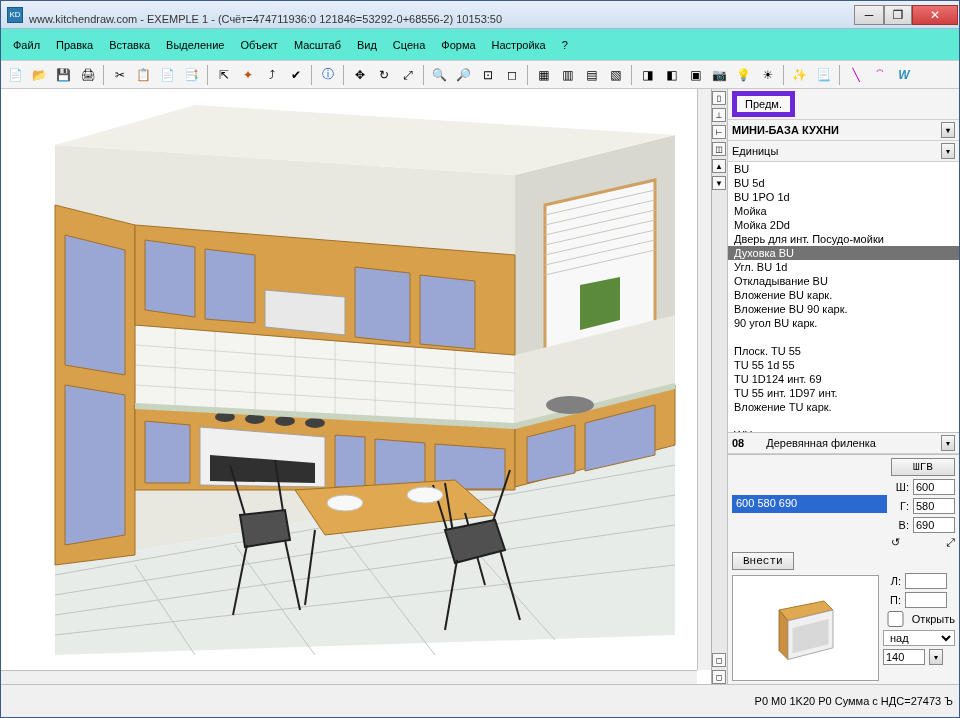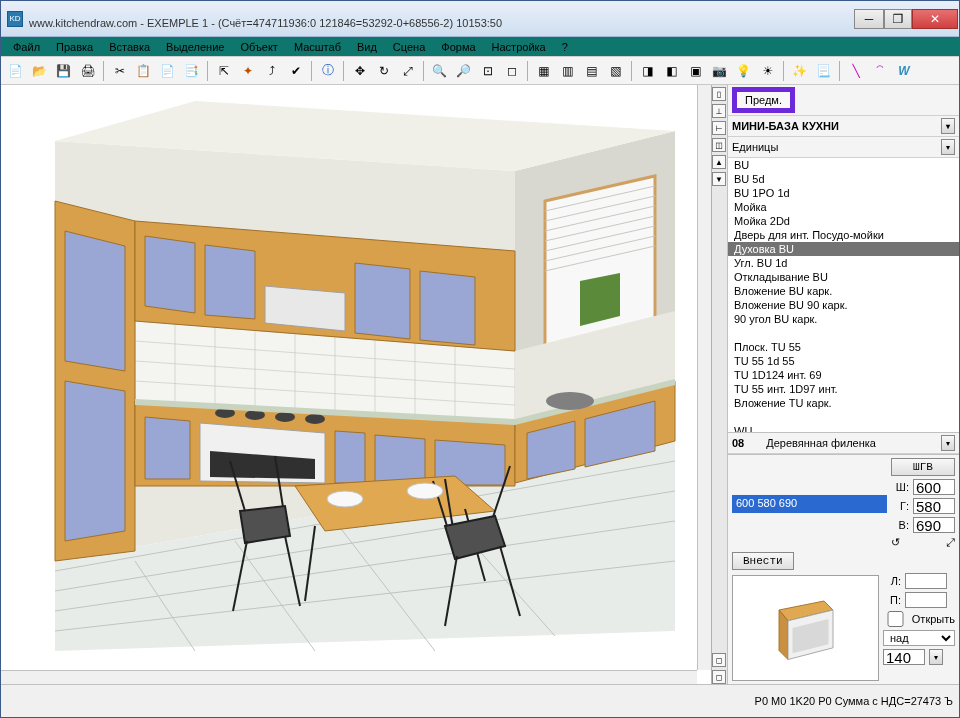--- a/index.html
+++ b/index.html
@@ -1,28 +1,28 @@
 <!DOCTYPE html>
 <html><head>
 <meta charset="utf-8">
 <style>
 * { box-sizing: border-box; margin: 0; padding: 0; font-family: Tahoma, Arial, sans-serif; font-size: 11px; }
 body { background: #fff; width: 960px; height: 718px; overflow: hidden; }
 
 .window { width: 960px; height: 718px; border: 1px solid #3a5a8a; display: flex; flex-direction: column; }
 
-.titlebar { height: 36px; background: linear-gradient(#e8eff9, #cfdff0); display: flex; align-items: center; padding-left: 6px; border-bottom: 1px solid #a0b8d8; }
+.titlebar { height: 28px; background: linear-gradient(#e8eff9, #cfdff0); display: flex; align-items: center; padding-left: 6px; border-bottom: 1px solid #a0b8d8; }
 .titlebar-icon { width: 16px; height: 16px; background: #2a7ab0; border: 1px solid #1a5a8a; margin-right: 6px; font-size: 8px; color: #fff; display: flex; align-items: center; justify-content: center; }
 .titlebar-text { flex: 1; color: #333; margin-top: 8px; }
 .winbtns { display: flex; gap: 0; margin-right: 1px; }
 .winbtn { width: 30px; height: 20px; background: linear-gradient(#f0f0f0,#d8d8d8); border: 1px solid #888; display: flex; align-items: center; justify-content: center; font-size: 12px; cursor: pointer; }
 .winbtn.max { width: 28px; }
 .winbtn.close { width: 46px; background: linear-gradient(#e87070,#d04040); color: #fff; border-color: #a03030; }
 
-.menubar { height: 20px; background: #0f766e; display: flex; align-items: center; padding: 0 4px; border-bottom: 1px solid #d0d0d0; }
+.menubar { height: 32px; background: #5eead4; display: flex; align-items: center; padding: 0 4px; border-bottom: 1px solid #d0d0d0; }
 .menuitem { padding: 2px 8px; cursor: pointer; }
 
 .toolbar { height: 28px; background: #f4f4f4; display: flex; align-items: center; padding: 0 4px; gap: 2px; border-bottom: 1px solid #c8c8c8; }
 .tbtn { width: 22px; height: 22px; border: 1px solid transparent; display: flex; align-items: center; justify-content: center; cursor: pointer; }
 .tbtn-icon { width: 16px; height: 16px; display: flex; align-items: center; justify-content: center; font-size: 12px; }
 .tsep { width: 2px; height: 20px; border-left: 1px solid #b0b0b0; margin: 0 2px; }
 
 .main { flex: 1; display: flex; overflow: hidden; }
 .viewport { flex: 1; background: #fff; position: relative; overflow: hidden; }
 .viewport-scroll-v { position: absolute; right: 0; top: 0; width: 14px; bottom: 14px; background: #f0f0f0; border-left: 1px solid #c0c0c0; }
@@ -41,21 +41,21 @@
 .side-row select, .side-combo { flex: 1; height: 18px; border: 1px solid #a0a0a0; background: #fff; font-size: 11px; padding: 0 2px; }
 .dd { width: 14px; height: 16px; background: linear-gradient(#f8f8f8,#d8d8d8); border: 1px solid #888; display: flex; align-items: center; justify-content: center; font-size: 8px; cursor: pointer; }
 
 .itemlist { flex: 1; background: #fff; overflow-y: auto; border-bottom: 1px solid #c0c0c0; font-size: 11px; }
 .itemlist-item { padding: 1px 6px; cursor: pointer; white-space: nowrap; }
 .itemlist-item.sel { background: #737373; color: #fff; }
 
 .dimpanel { border-top: 1px solid #c0c0c0; padding: 3px 4px; display: flex; flex-direction: column; gap: 3px; background: #f4f4f4; }
 .dimrow { display: flex; align-items: center; gap: 4px; }
 .dimrow .lbl { width: 18px; text-align: right; }
-.dimrow input { width: 42px; height: 16px; border: 1px solid #888; padding: 0 2px; font-size: 15px; }
+.dimrow input { width: 42px; height: 16px; border: 1px solid #888; padding: 0 2px; font-size: 11px; }
 .dimbox { flex: 1; background: #2a6ad0; color: #fff; padding: 2px 4px; height: 18px; }
 .btnsm { padding: 2px 10px; background: linear-gradient(#f8f8f8,#e0e0e0); border: 1px solid #888; cursor: pointer; font-family: Liberation Mono, monospace; }
 
 .preview { height: 106px; border: 1px solid #a0a0a0; background: #fff; display: flex; align-items: center; justify-content: center; margin-top: 2px; }
 .preview svg { width: 90px; height: 90px; }
 
 .statusbar { height: 20px; background: #f0f0f0; border-top: 1px solid #c0c0c0; display: flex; align-items: center; padding: 16px 6px; font-size: 11px; justify-content: flex-end; }
 
 .side-flex { display: flex; flex: 1; overflow: hidden; }
 .small-input { width: 50px; height: 16px; border: 1px solid #888; padding: 0 2px; font-size: 11px; }

